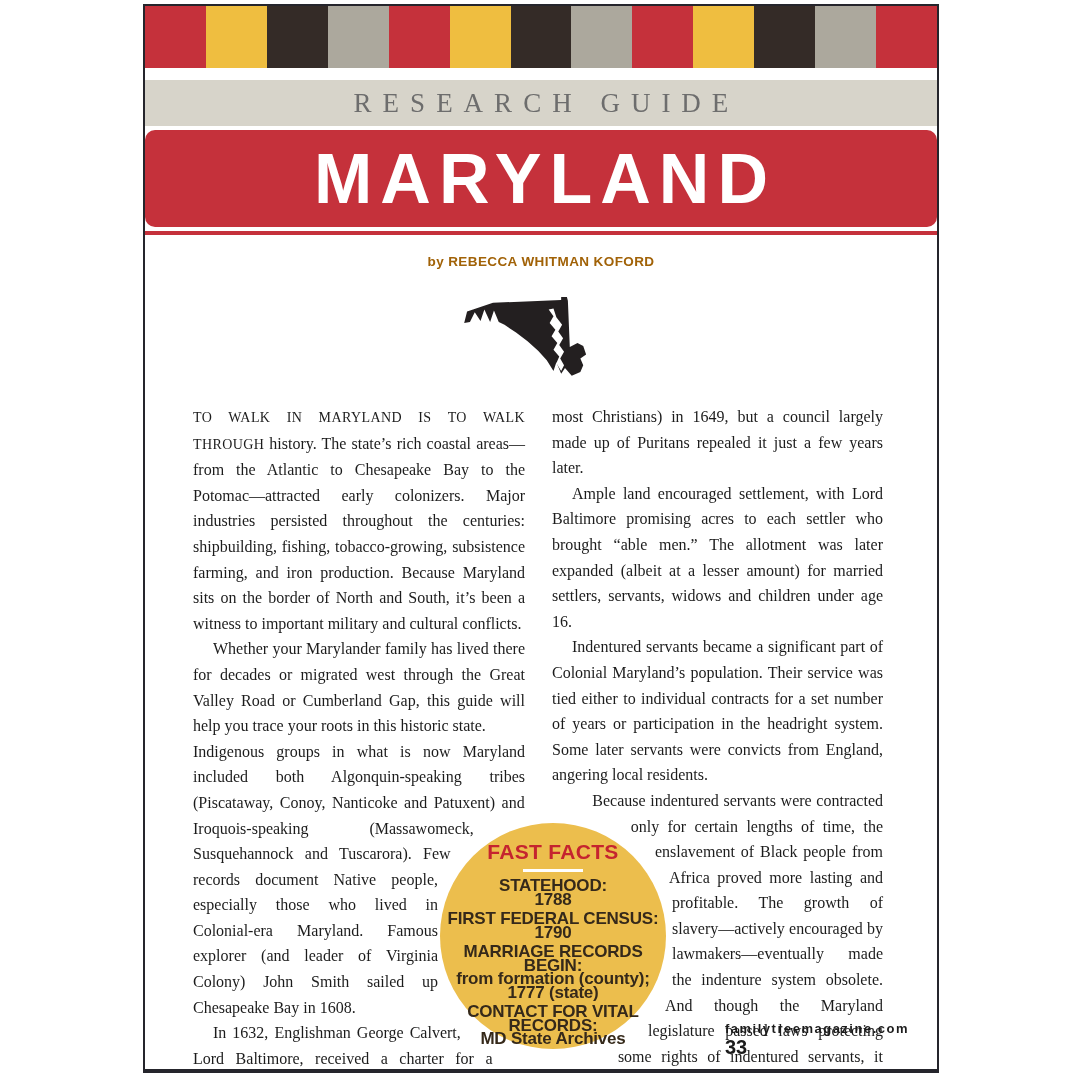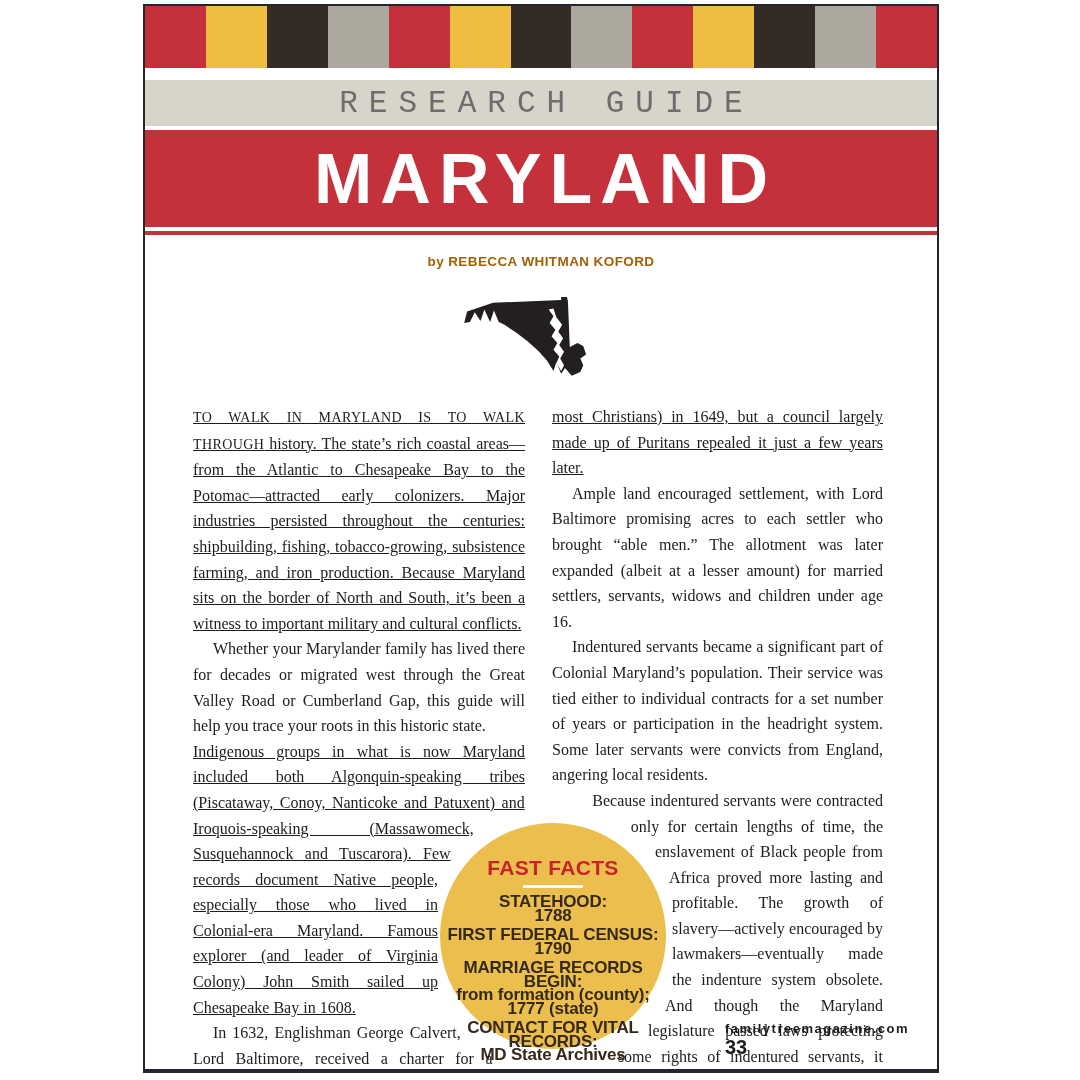--- a/index.html
+++ b/index.html
@@ -7,59 +7,59 @@
   .page{position:absolute;left:143px;top:4px;width:796px;height:1069px;background:#fff;
         border:2px solid #25252c;border-bottom-width:4px;box-sizing:border-box;overflow:hidden;}
 
   
   .stripes{position:absolute;top:0;left:0;right:0;height:62px;display:flex;}
   .stripes .block{flex:1 1 0;}
 
   
   .guide-band{position:absolute;top:74px;left:0;right:0;height:46px;background:#d7d4ca;
               display:flex;align-items:center;justify-content:center;}
-  .guide-band .guide-text{font-family:Liberation Mono, monospace;font-size:31px;color:#6d6d6d;
+  .guide-band .guide-text{font-family:Liberation Serif, serif;font-size:27px;color:#6d6d6d;
               letter-spacing:11px;padding-left:11px;}
 
   
   .title-band{position:absolute;top:124px;left:0;right:0;height:97px;background:#c5313b;
-              display:flex;align-items:center;justify-content:center;}
+              display:flex;align-items:center;justify-content:center;border-radius:10px;}
   .title-band .state-title{color:#ffffff;font-weight:700;font-size:70px;letter-spacing:8px;
               padding-left:8px;font-family:"Liberation Sans",sans-serif;}
   .red-rule{position:absolute;top:225px;left:0;right:0;height:4px;background:#c5313b;}
 
   
   .byline{position:absolute;top:248px;left:0;right:0;text-align:center;font-size:13.5px;
           font-weight:600;color:#a16207;letter-spacing:0.4px;}
 
   
   .map-wrap{position:absolute;top:291px;left:50%;transform:translateX(-50%);width:158px;height:96px;}
 
   
   .columns{position:absolute;top:398px;left:48px;width:690px;display:flex;min-height:662px;}
   .col{font-family:"Liberation Serif",serif;font-size:16px;line-height:25.6px;color:#1c1c1c;
        text-align:justify;hyphens:auto;-webkit-hyphens:auto;}
   .col-left{width:332px;margin-right:27px;}
   .col-right{width:331px;}
   .col p{margin:0;text-indent:20px;}
-  .col p.noindent{text-indent:0;text-decoration:underline;}
+  .col p.noindent{text-indent:0;}
   .lead-in{font-size:14px;letter-spacing:0.4px;}
   .section-heading{margin:13px 0 4px;font-family:"Liberation Sans",sans-serif;font-size:17px;
        font-weight:700;color:#c42933;letter-spacing:0.2px;text-align:left;}
 
   
   .spacer-left{float:right;width:87px;height:648px;
        shape-outside:circle(114px at 116px 533px);shape-margin:11px;}
   .spacer-right{float:left;width:120px;height:648px;
        shape-outside:circle(114px at 1px 533px);shape-margin:11px;}
 
   
   .fast-facts{position:absolute;left:295px;top:817px;width:226px;height:226px;border-radius:50%;
        background:#ecbe4d;text-align:center;box-sizing:border-box;padding-top:17px;}
-  .ff-title{font-size:21px;font-weight:800;color:#c5242f;letter-spacing:0.3px;margin-top:16px;}
+  .ff-title{font-size:21px;font-weight:800;color:#c5242f;letter-spacing:0.3px;}
   .ff-rule{width:60px;height:3px;background:#ffffff;margin:5px auto 7px;}
   .ff-item{margin-bottom:6px;}
   .ff-label,.ff-value{font-size:17px;font-weight:700;color:#35291a;line-height:13.5px;
        letter-spacing:-0.2px;}
 
   
   .footer{position:absolute;right:52px;bottom:10px;display:flex;align-items:baseline;flex-direction:column;}
   .footer .site{font-size:13px;font-weight:700;color:#1c1c1c;letter-spacing:1.5px;}
   .footer .pageno{font-size:20px;color:#1c1c1c;margin-left:24px;font-weight:700;}
 </style>

